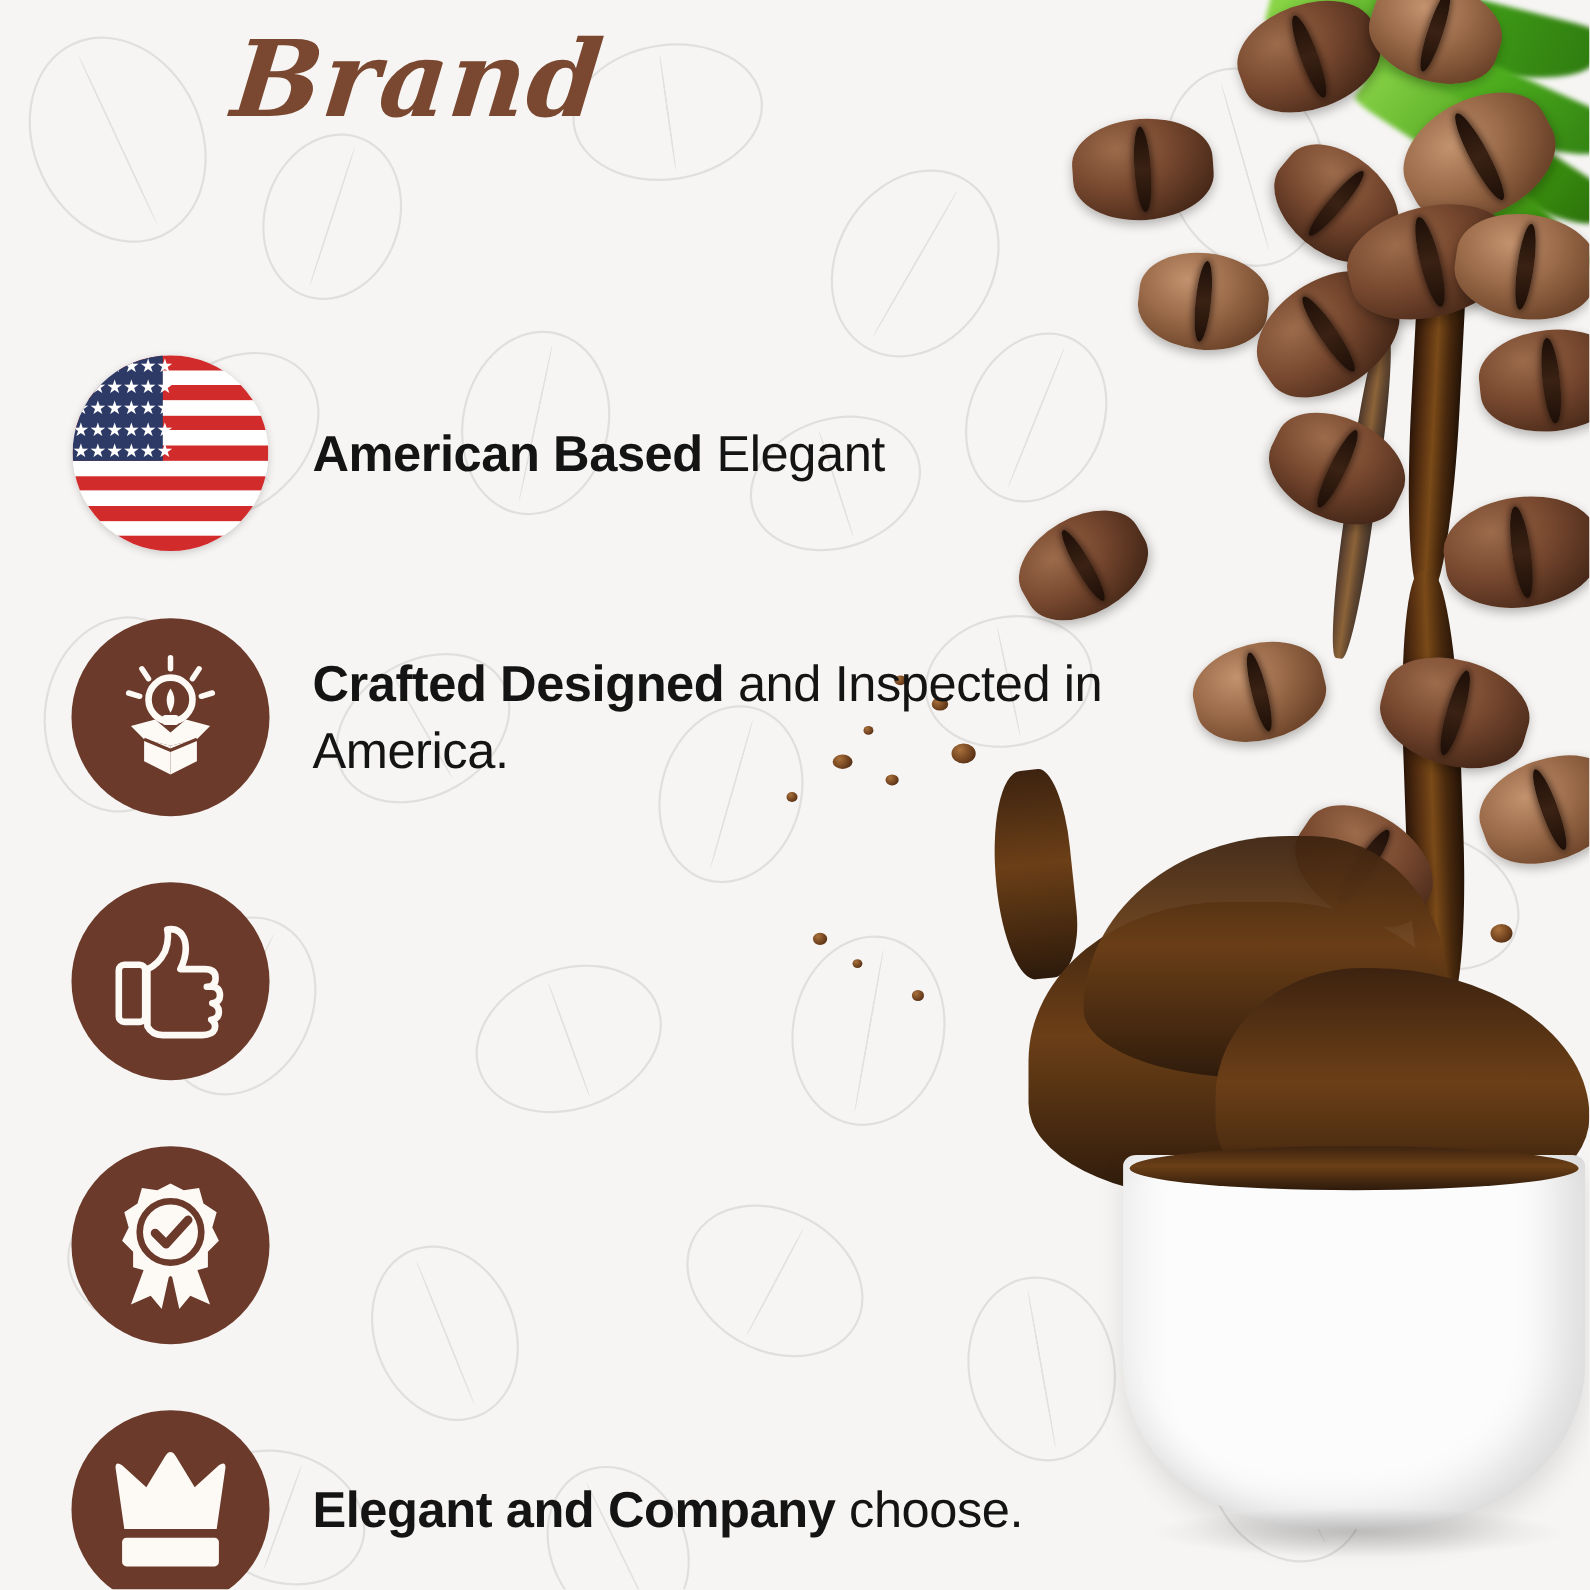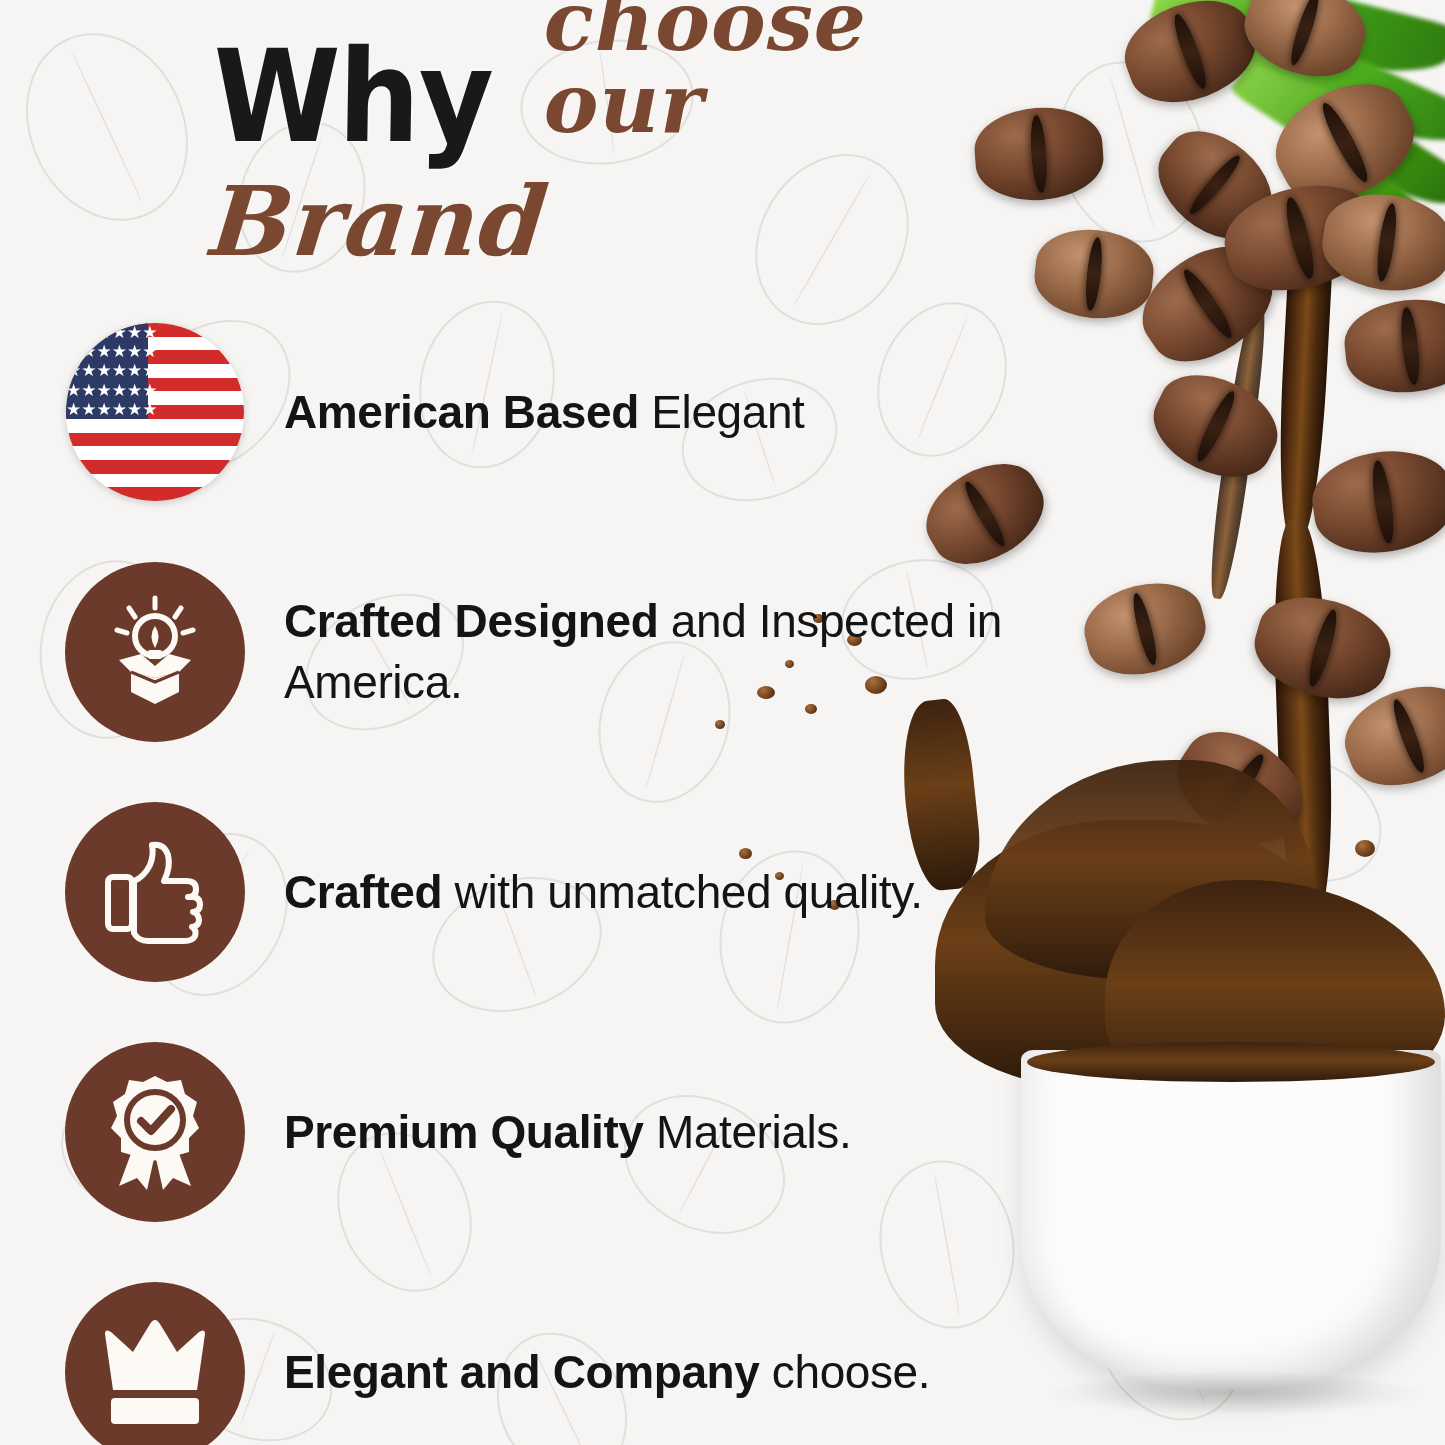--- a/index.html
+++ b/index.html
@@ -174,24 +174,20 @@
     <div class="splash" style="left:10px;top:820px;width:420px;height:270px;border-radius:48% 52% 40% 46%/60% 72% 40% 36%;"></div>
     <div class="splash" style="left:60px;top:760px;width:330px;height:220px;border-radius:60% 40% 46% 50%/76% 64% 34% 30%;opacity:.95;"></div>
     <div class="splash" style="left:180px;top:880px;width:340px;height:230px;border-radius:40% 60% 50% 46%/52% 60% 42% 40%;"></div>
 
     <div class="cup" style="left:96px;top:1050px;width:420px;height:340px;border-radius:12px 12px 180px 180px/10px 10px 150px 150px;"></div>
     <div class="splash" style="left:102px;top:1042px;width:408px;height:40px;border-radius:50%;"></div>
     <div class="cup-shadow" style="left:120px;top:1370px;width:380px;height:46px;"></div>
   </div>
 
   <div class="heading">
-    <div class="h-line1">
-      <span class="why">Why</span>
-      <span class="script choose-our">choose our</span>
-    </div>
     <div class="h-line2">
       <span class="script brand">Brand</span>
 
     </div>
   </div>
 
   <div class="features">
 
     <div class="frow">
       <div class="ficon">
@@ -285,44 +281,38 @@
           <svg width="122" height="122" viewBox="0 0 122 122">
             <g fill="none" stroke="#fdfaf6" stroke-width="6" stroke-linejoin="round" stroke-linecap="round">
               <rect x="14" y="46" width="24" height="52" rx="5"></rect>
               <path d="M40 50 Q50 46 56 34 Q60 24 58 14 Q70 12 74 24 Q77 36 70 50 L92 50 Q102 50 102 58 Q102 66 94 66
                        L98 66 Q106 66 106 74 Q106 80 99 81 Q105 83 105 89 Q105 95 98 96 Q103 99 101 105
                        Q99 110 90 110 L54 110 Q44 110 40 102 Z"></path>
             </g>
           </svg>
         </div>
       </div>
-      <div class="ftext">
-        <b>Crafted</b><span> with unmatched quality.</span>
-      </div>
     </div>
 
     <div class="frow">
       <div class="ficon">
         <div class="circ">
           <svg width="124" height="124" viewBox="0 0 124 124">
 
             <path d="M40 78 L26 116 L44 108 L54 120 L62 84 Z" fill="#fdfaf6"></path>
             <path d="M84 78 L98 116 L80 108 L70 120 L62 84 Z" fill="#fdfaf6"></path>
 
             <path d="M62 6
                      L74 12 L88 10 L92 24 L104 32 L100 46 L106 58 L96 68 L96 82 L82 86 L72 96
                      L62 90 L52 96 L42 86 L28 82 L28 68 L18 58 L24 46 L20 32 L32 24 L36 10 L50 12 Z" fill="#fdfaf6"></path>
             <circle cx="62" cy="50" r="28" fill="none" stroke="#6b3a2b" stroke-width="6"></circle>
             <path d="M48 51 L58 61 L78 39" fill="none" stroke="#6b3a2b" stroke-width="8" stroke-linecap="round" stroke-linejoin="round"></path>
           </svg>
         </div>
       </div>
-      <div class="ftext">
-        <b>Premium Quality</b><span> Materials.</span>
-      </div>
     </div>
 
     <div class="frow">
       <div class="ficon">
         <div class="circ">
           <svg width="124" height="124" viewBox="0 0 124 124">
             <path d="M12 24 Q12 18 18 22 L40 42 L57 14 Q62 6 67 14 L84 42 L106 22 Q112 18 112 24
                      L104 80 L20 80 Z" fill="#fdfaf6"></path>
             <rect x="18" y="88" width="88" height="26" rx="4" fill="#fdfaf6"></rect>
           </svg>

